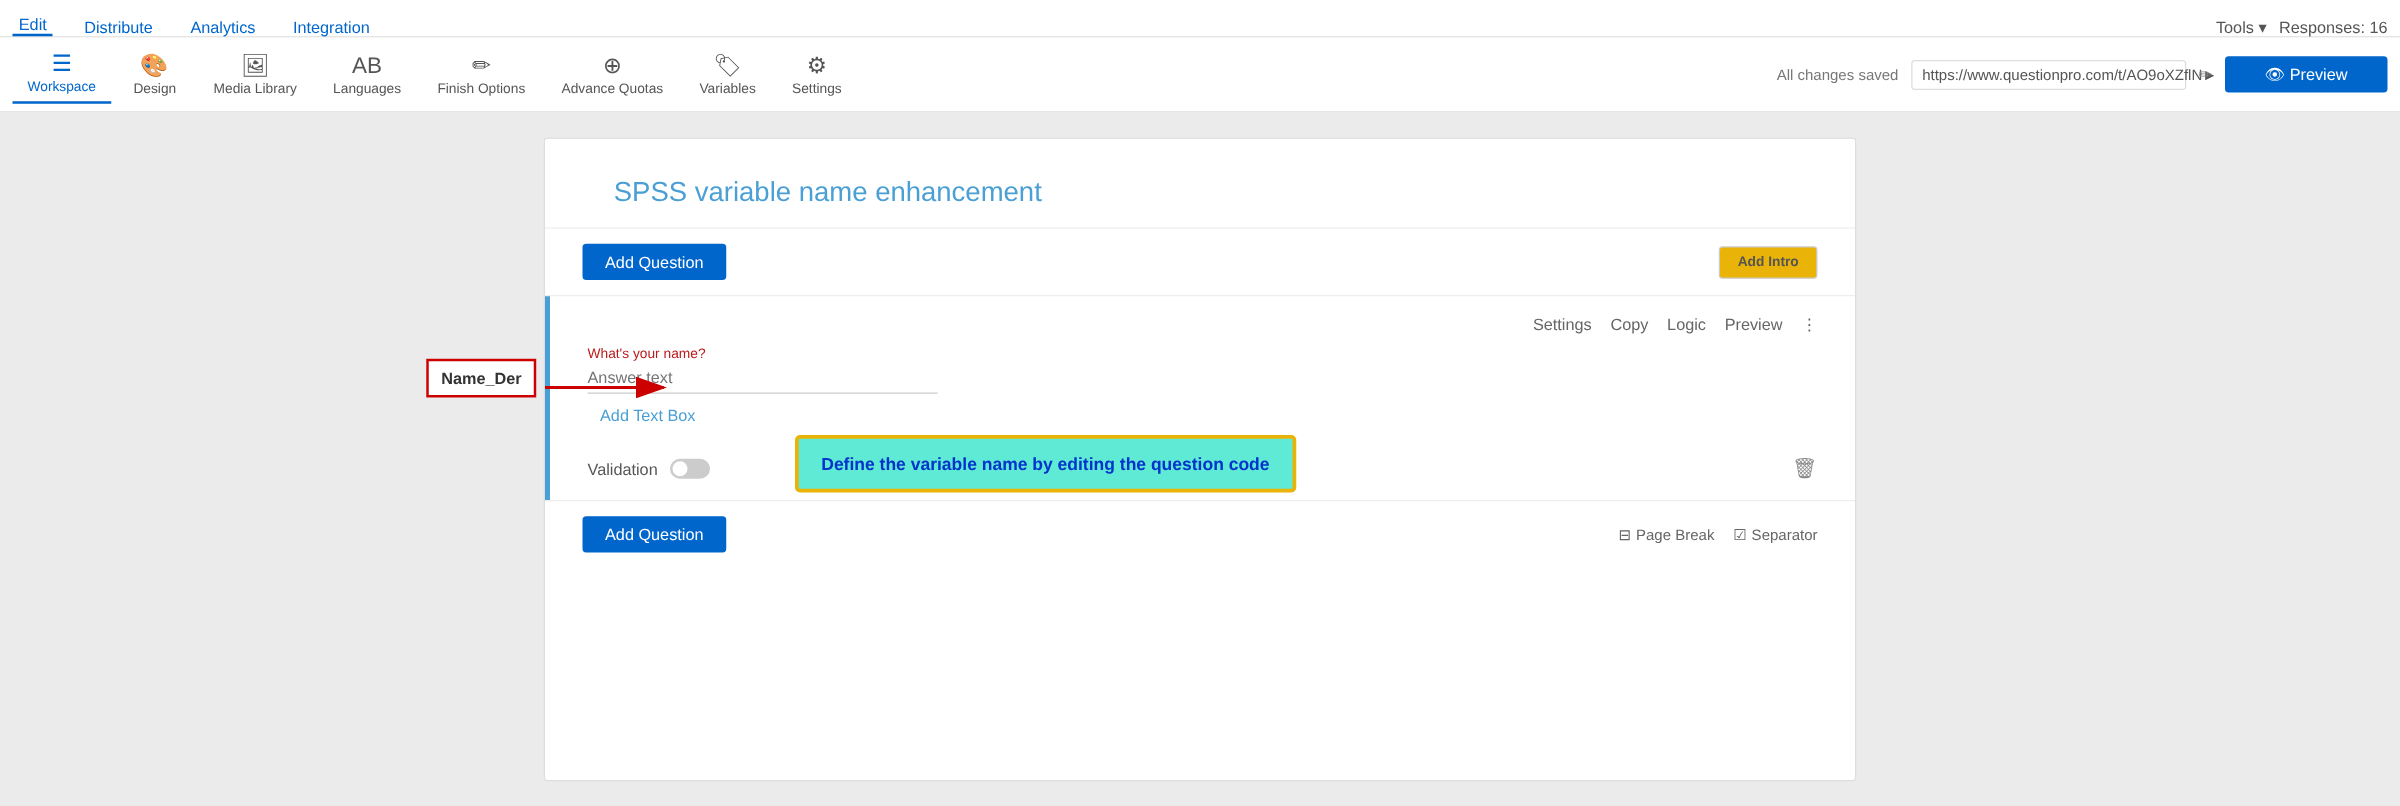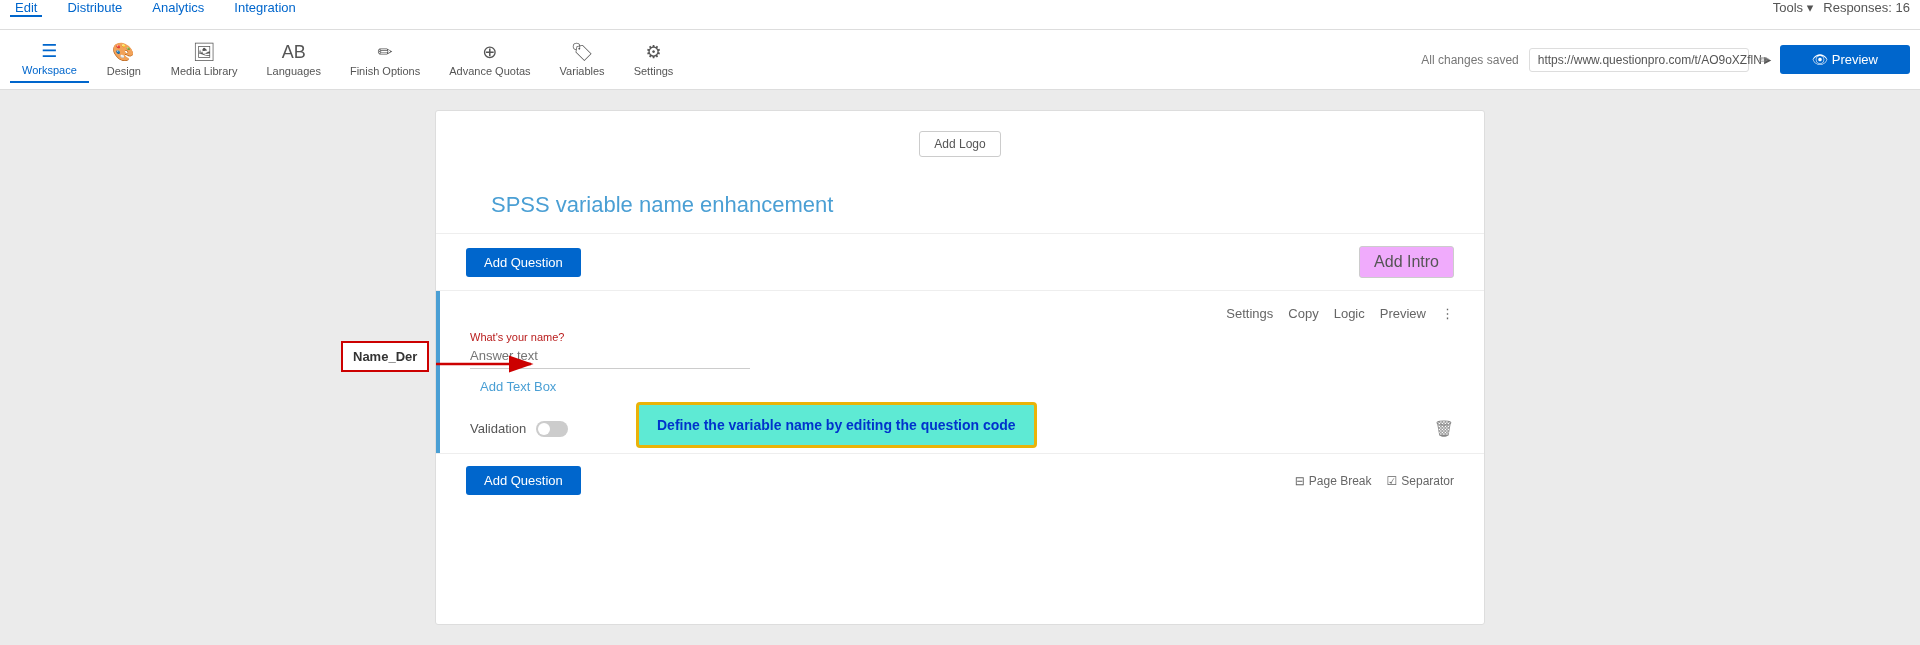--- a/index.html
+++ b/index.html
@@ -1,21 +1,21 @@
 <!DOCTYPE html>
 <html><head>
   <meta charset="utf-8">
   <style>
     * { box-sizing: border-box; margin: 0; padding: 0; }
     body { font-family: Arial, sans-serif; background: #f0f0f0; font-size: 13px; color: #333; overflow-x: hidden; }
 
     
     .top-nav {
       display: flex;
-      align-items: flex-start;
+      align-items: flex-end;
       background: #fff;
       border-bottom: 1px solid #ddd;
       height: 30px;
       padding: 0 10px;
       gap: 20px;
     }
     .top-nav a {
       text-decoration: none;
       color: #0066cc;
       font-size: 13px;
@@ -158,26 +158,27 @@
       color: #fff;
       border: none;
       border-radius: 3px;
       padding: 7px 18px;
       font-size: 13px;
       cursor: pointer;
     }
     .add-intro-btn {
       margin-left: auto;
       border: 1px solid #ccc;
-      background: #f0abfc;
+      background: #eab308;
       padding: 6px 14px;
-      font-size: 16px;
-      color: #555;
-      cursor: pointer;
-      border-radius: 3px;
+      font-size: 11px;
+      color: #555;
+      cursor: pointer;
+      border-radius: 3px;
+      font-weight: bold;
     }
 
     
     .question-block {
       position: relative;
       border-left: 4px solid #4a9fd4;
       margin: 0;
       padding: 15px 30px 15px 30px;
     }
     .question-actions {
@@ -367,23 +368,20 @@
     <span class="url-box">https://www.questionpro.com/t/AO9oXZflN►</span>
     <span class="edit-icon">✏</span>
     <button class="preview-btn">👁 Preview</button>
   </div>
 </div>
 
 <div class="main-content">
   <div class="survey-container">
 
     <div class="survey-header">
-      <div style="text-align:center; margin-bottom: 10px;">
-        <button class="add-logo-btn">Add Logo</button>
-      </div>
       <div class="survey-title">SPSS variable name enhancement</div>
     </div>
 
     <div class="add-question-bar">
       <button class="add-question-btn">Add Question</button>
       <button class="add-intro-btn">Add Intro</button>
     </div>
 
     <div class="question-wrapper">
 

